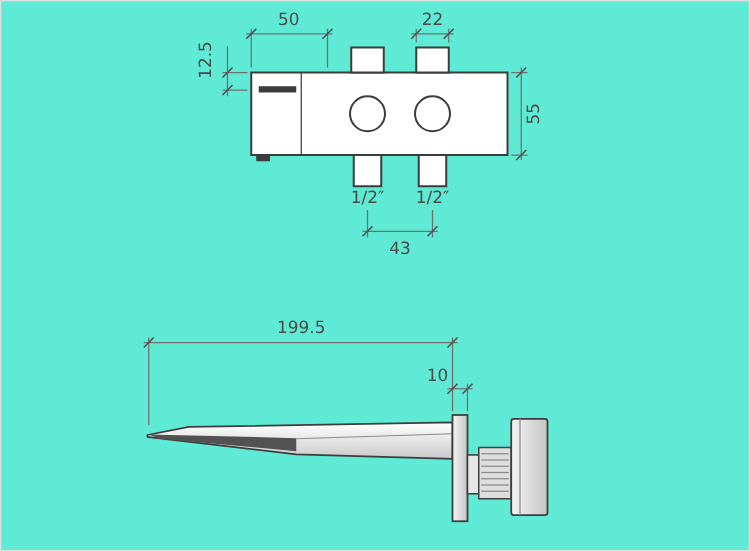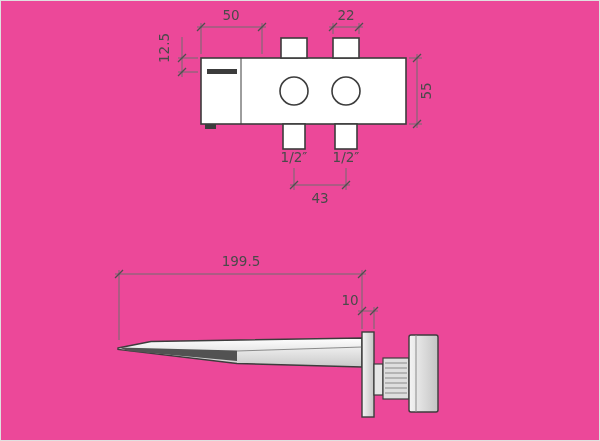--- a/index.html
+++ b/index.html
@@ -1,20 +1,20 @@
 <!DOCTYPE html>
 <html><head>
 <meta charset="utf-8">
 <style>
   html, body { margin: 0; padding: 0; background: #ffffff; }
   .canvas {
     width: 600px; height: 441px;
     box-sizing: border-box;
     border: 1px solid #e0e0e0;
-    background: #ec4899;
+    background: #5eead4;
     position: relative;
     font-family: "DejaVu Sans", sans-serif;
   }
   svg { display: block; }
   .outline   { fill: #ffffff; stroke: #3c3c3c; stroke-width: 1.6; }
   .outline-thin { fill: none; stroke: #3c3c3c; stroke-width: 1; }
   .solid     { fill: #3c3c3c; stroke: none; }
   .dim       { stroke: #6f6f6f; stroke-width: 1; fill: none; }
   .tick      { stroke: #4f4f4f; stroke-width: 1.3; }
   .detail    { stroke: #8a8a8a; stroke-width: 1; fill: none; }

